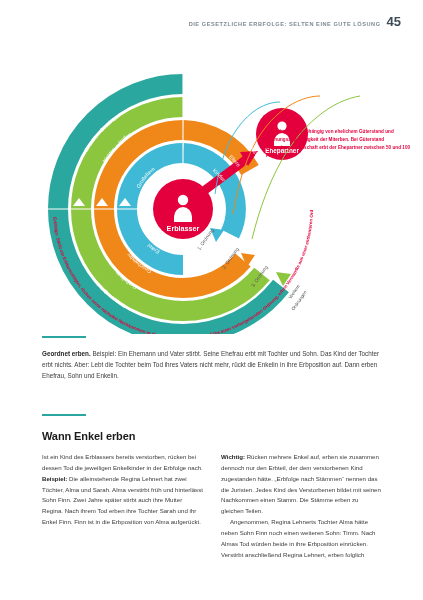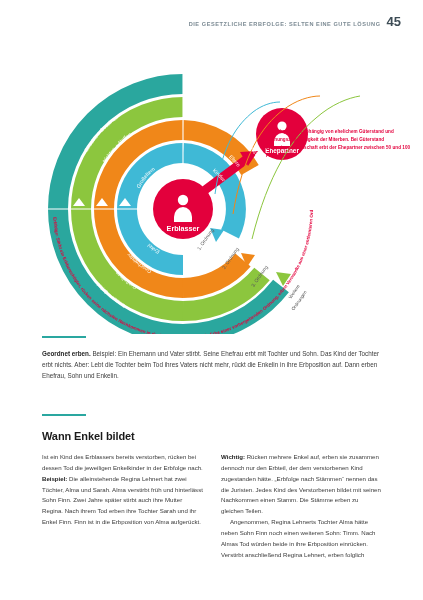--- a/index.html
+++ b/index.html
@@ -221,21 +221,21 @@
 
   <div class="callout">Die Erbquote ist abhängig von ehelichem Güterstand und Ordnungszugehörigkeit der Miterben. Bei Güterstand Zugewinngemeinschaft erbt der Ehepartner zwischen 50 und 100 Prozent.</div>
 
   <div class="rule r1"></div>
   <div class="rule r2"></div>
 
   <div class="bodyblock">
     <b>Geordnet erben.</b><span> Beispiel: Ein Ehemann und Vater stirbt. Seine Ehefrau erbt mit Tochter und Sohn. Das Kind der Tochter erbt nichts. Aber: Lebt die Tochter beim Tod ihres Vaters nicht mehr, rückt die Enkelin in ihre Erbposition auf. Dann erben Ehefrau, Sohn und Enkelin.</span>
   </div>
 
-  <div class="sechead">Wann Enkel bildet</div>
+  <div class="sechead">Wann Enkel erben</div>
 
   <div class="cols">
     <div class="col">
       <p>Ist ein Kind des Erblassers bereits verstorben, rücken bei dessen Tod die jeweiligen Enkelkinder in der Erbfolge nach.</p>
       <p><b>Beispiel:</b><span> Die alleinstehende Regina Lehnert hat zwei Töchter, Alma und Sarah. Alma verstirbt früh und hinterlässt Sohn Finn. Zwei Jahre später stirbt auch ihre Mutter Regina. Nach ihrem Tod erben ihre Tochter Sarah und ihr Enkel Finn. Finn ist in die Erbposition von Alma aufgerückt.</span></p>
     </div>
     <div class="col">
       <p><b>Wichtig:</b><span> Rücken mehrere Enkel auf, erben sie zusammen dennoch nur den Erbteil, der dem verstorbenen Kind zugestanden hätte. „Erbfolge nach Stämmen“ nennen das die Juristen. Jedes Kind des Verstorbenen bildet mit seinen Nachkommen einen Stamm. Die Stämme erben zu gleichen Teilen.</span></p>
       <p class="indent">Angenommen, Regina Lehnerts Tochter Alma hätte neben Sohn Finn noch einen weiteren Sohn: Timm. Nach Almas Tod würden beide in ihre Erbposition einrücken. Verstirbt anschließend Regina Lehnert, erben folglich</p>
     </div>

